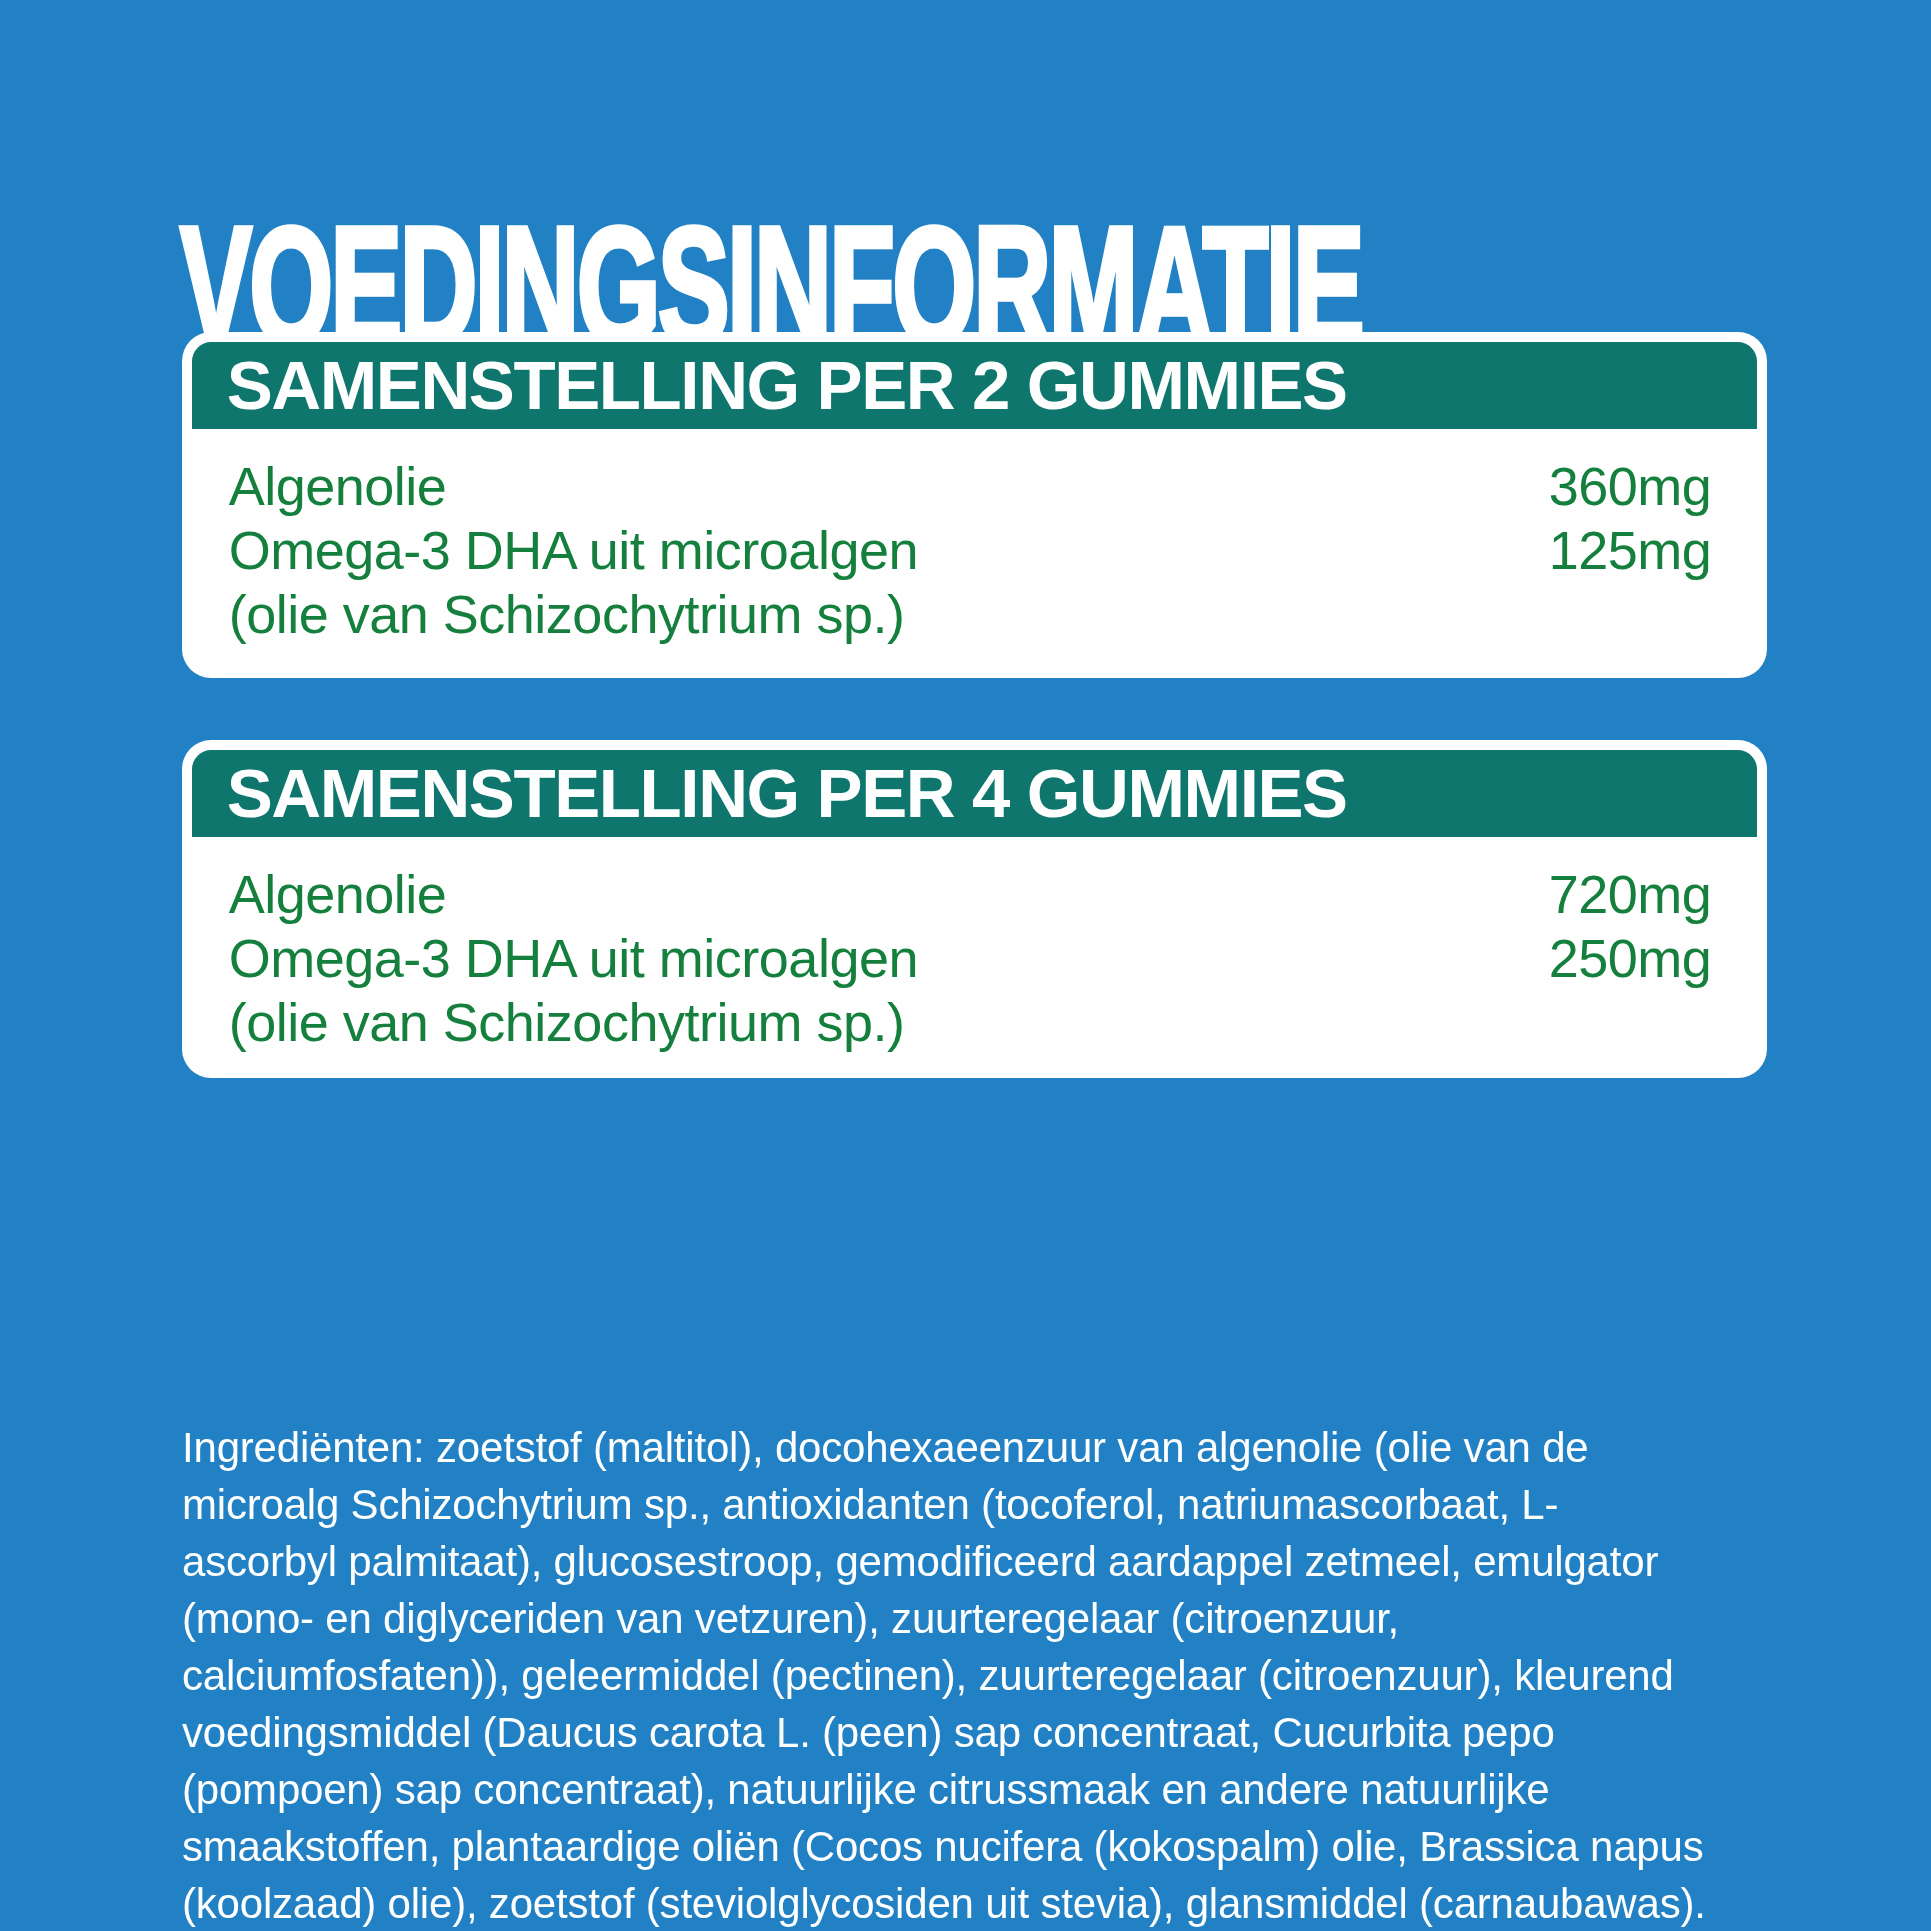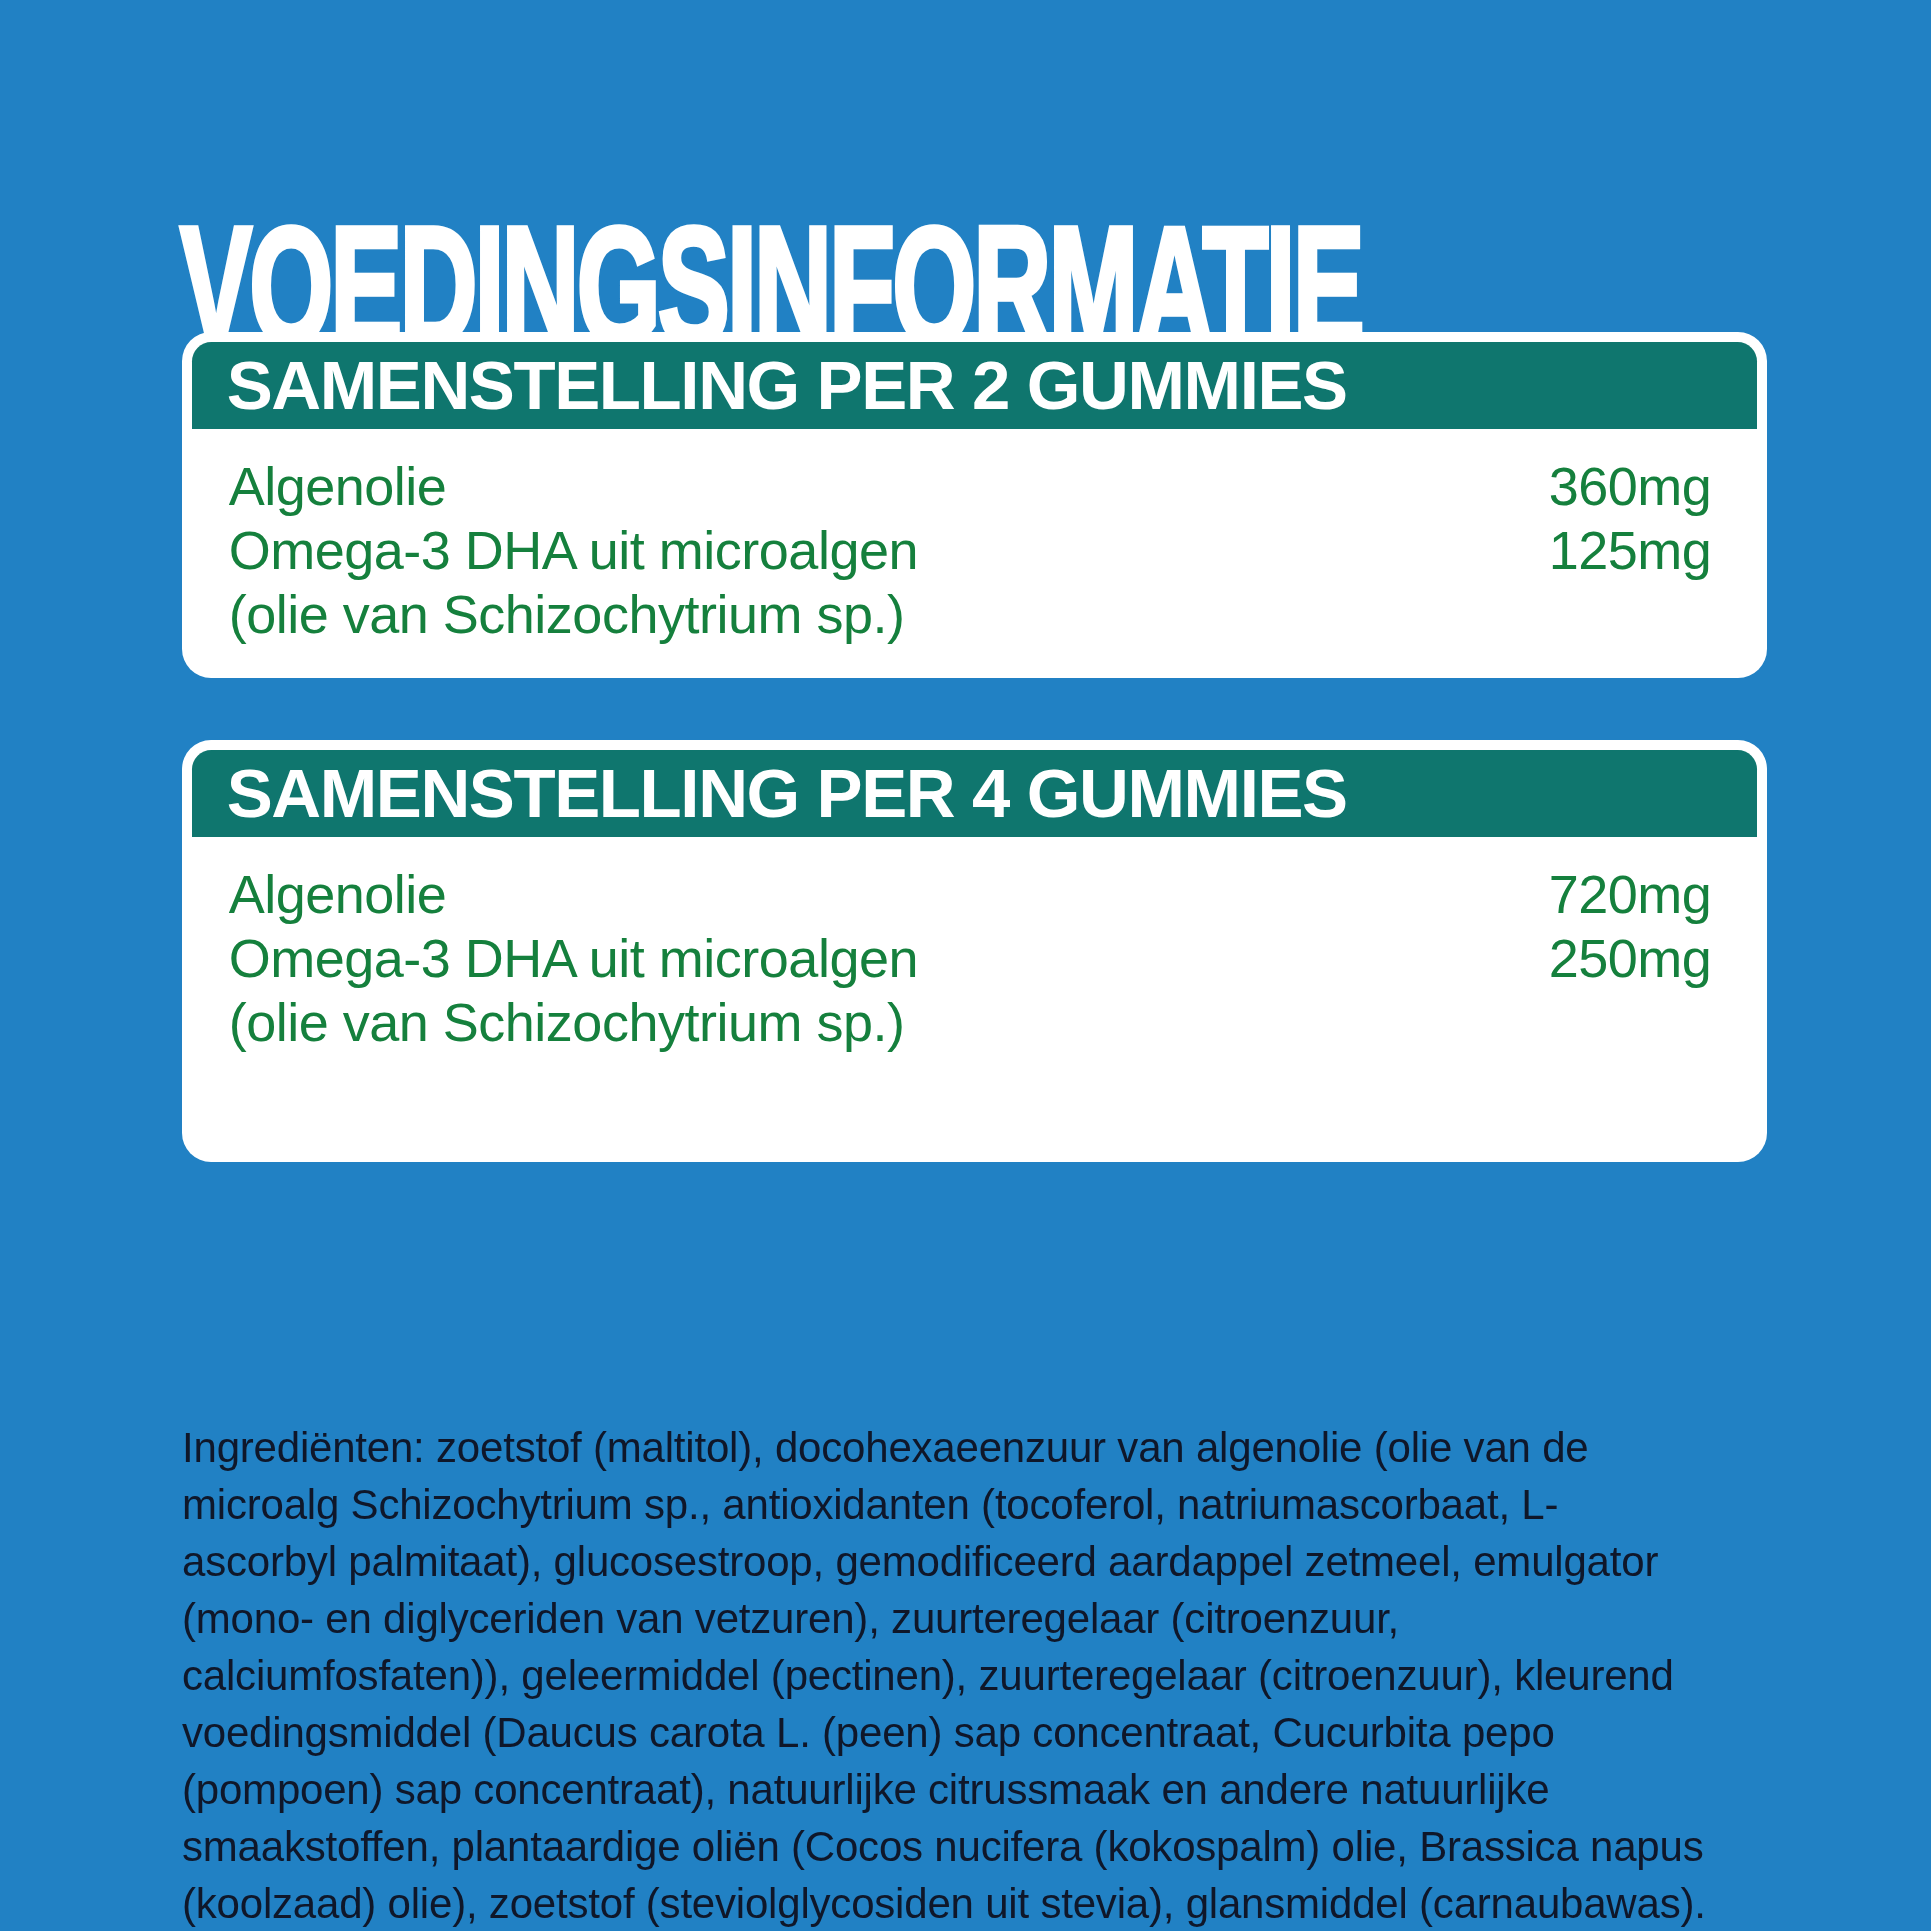--- a/index.html
+++ b/index.html
@@ -31,21 +31,21 @@
   .panel {
     position: absolute;
     left: 182px;
     width: 1585px;
     background: #ffffff;
     border-radius: 29px;
     padding: 9.7px;
     box-sizing: border-box;
   }
   .panel-1 { top: 332px; height: 346px; }
-  .panel-2 { top: 740px; height: 422px; }
+  .panel-2 { top: 740px; height: 338px; }
   .panel-header {
     background: #0f766e;
     border-radius: 19.3px 19.3px 0 0;
     height: 87px;
     display: flex;
     align-items: center;
     padding-left: 35px;
     color: #ffffff;
     font-weight: bold;
     font-size: 69px;
@@ -65,21 +65,21 @@
     font-weight: 500;
     letter-spacing: -0.5px;
   }
   .nutrient-name { white-space: nowrap; }
   .nutrient-value { white-space: nowrap; }
   .ingredients {
     position: absolute;
     left: 182px;
     top: 1377px;
     width: 1610px;
-    color: #0f172a;
+    color: #ffffff;
     font-size: 42px;
     line-height: 57px;
     letter-spacing: -0.2px;
     white-space: pre-line;
     font-weight: 400;
   }
 </style>
 </head>
 <body>
 

